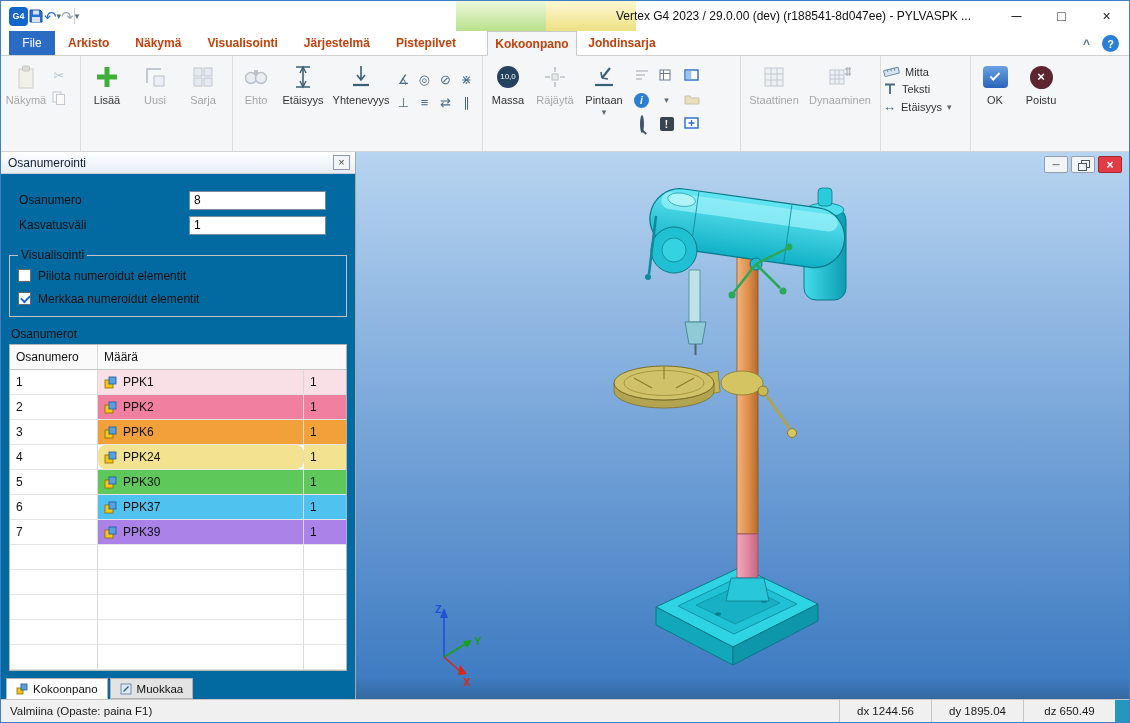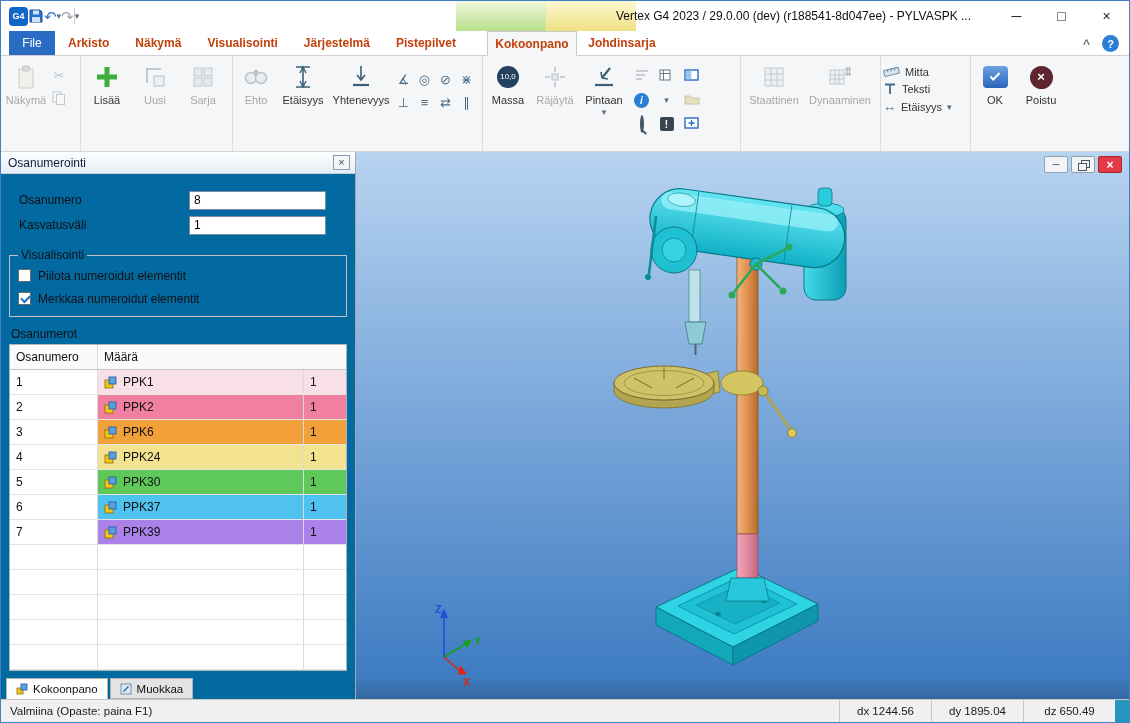--- a/index.html
+++ b/index.html
@@ -444,21 +444,21 @@
                 <rect x="1" y="4" width="8" height="8" fill="#f5c51a" stroke="#8a6d00" stroke-width="0.8"></rect>
                 <rect x="5" y="1" width="7" height="7" fill="#5aa0e0" stroke="#1a5a9c" stroke-width="0.8"></rect>
               </svg>
             <span>PPK6</span>
           </div>
           <div class="tc c-maa" style="background: rgb(242, 160, 58);">1</div>
         </div>
 
         <div class="trow">
           <div class="tc c-num">4</div>
-          <div class="tc c-kap" style="background: rgb(243, 227, 144);">
+          <div class="tc c-kap" style="background: rgb(243, 227, 144); border-radius: 8px;">
             <svg width="13" height="13">
                 <rect x="1" y="4" width="8" height="8" fill="#f5c51a" stroke="#8a6d00" stroke-width="0.8"></rect>
                 <rect x="5" y="1" width="7" height="7" fill="#5aa0e0" stroke="#1a5a9c" stroke-width="0.8"></rect>
               </svg>
             <span>PPK24</span>
           </div>
           <div class="tc c-maa" style="background: rgb(243, 227, 144);">1</div>
         </div>
 
         <div class="trow">

